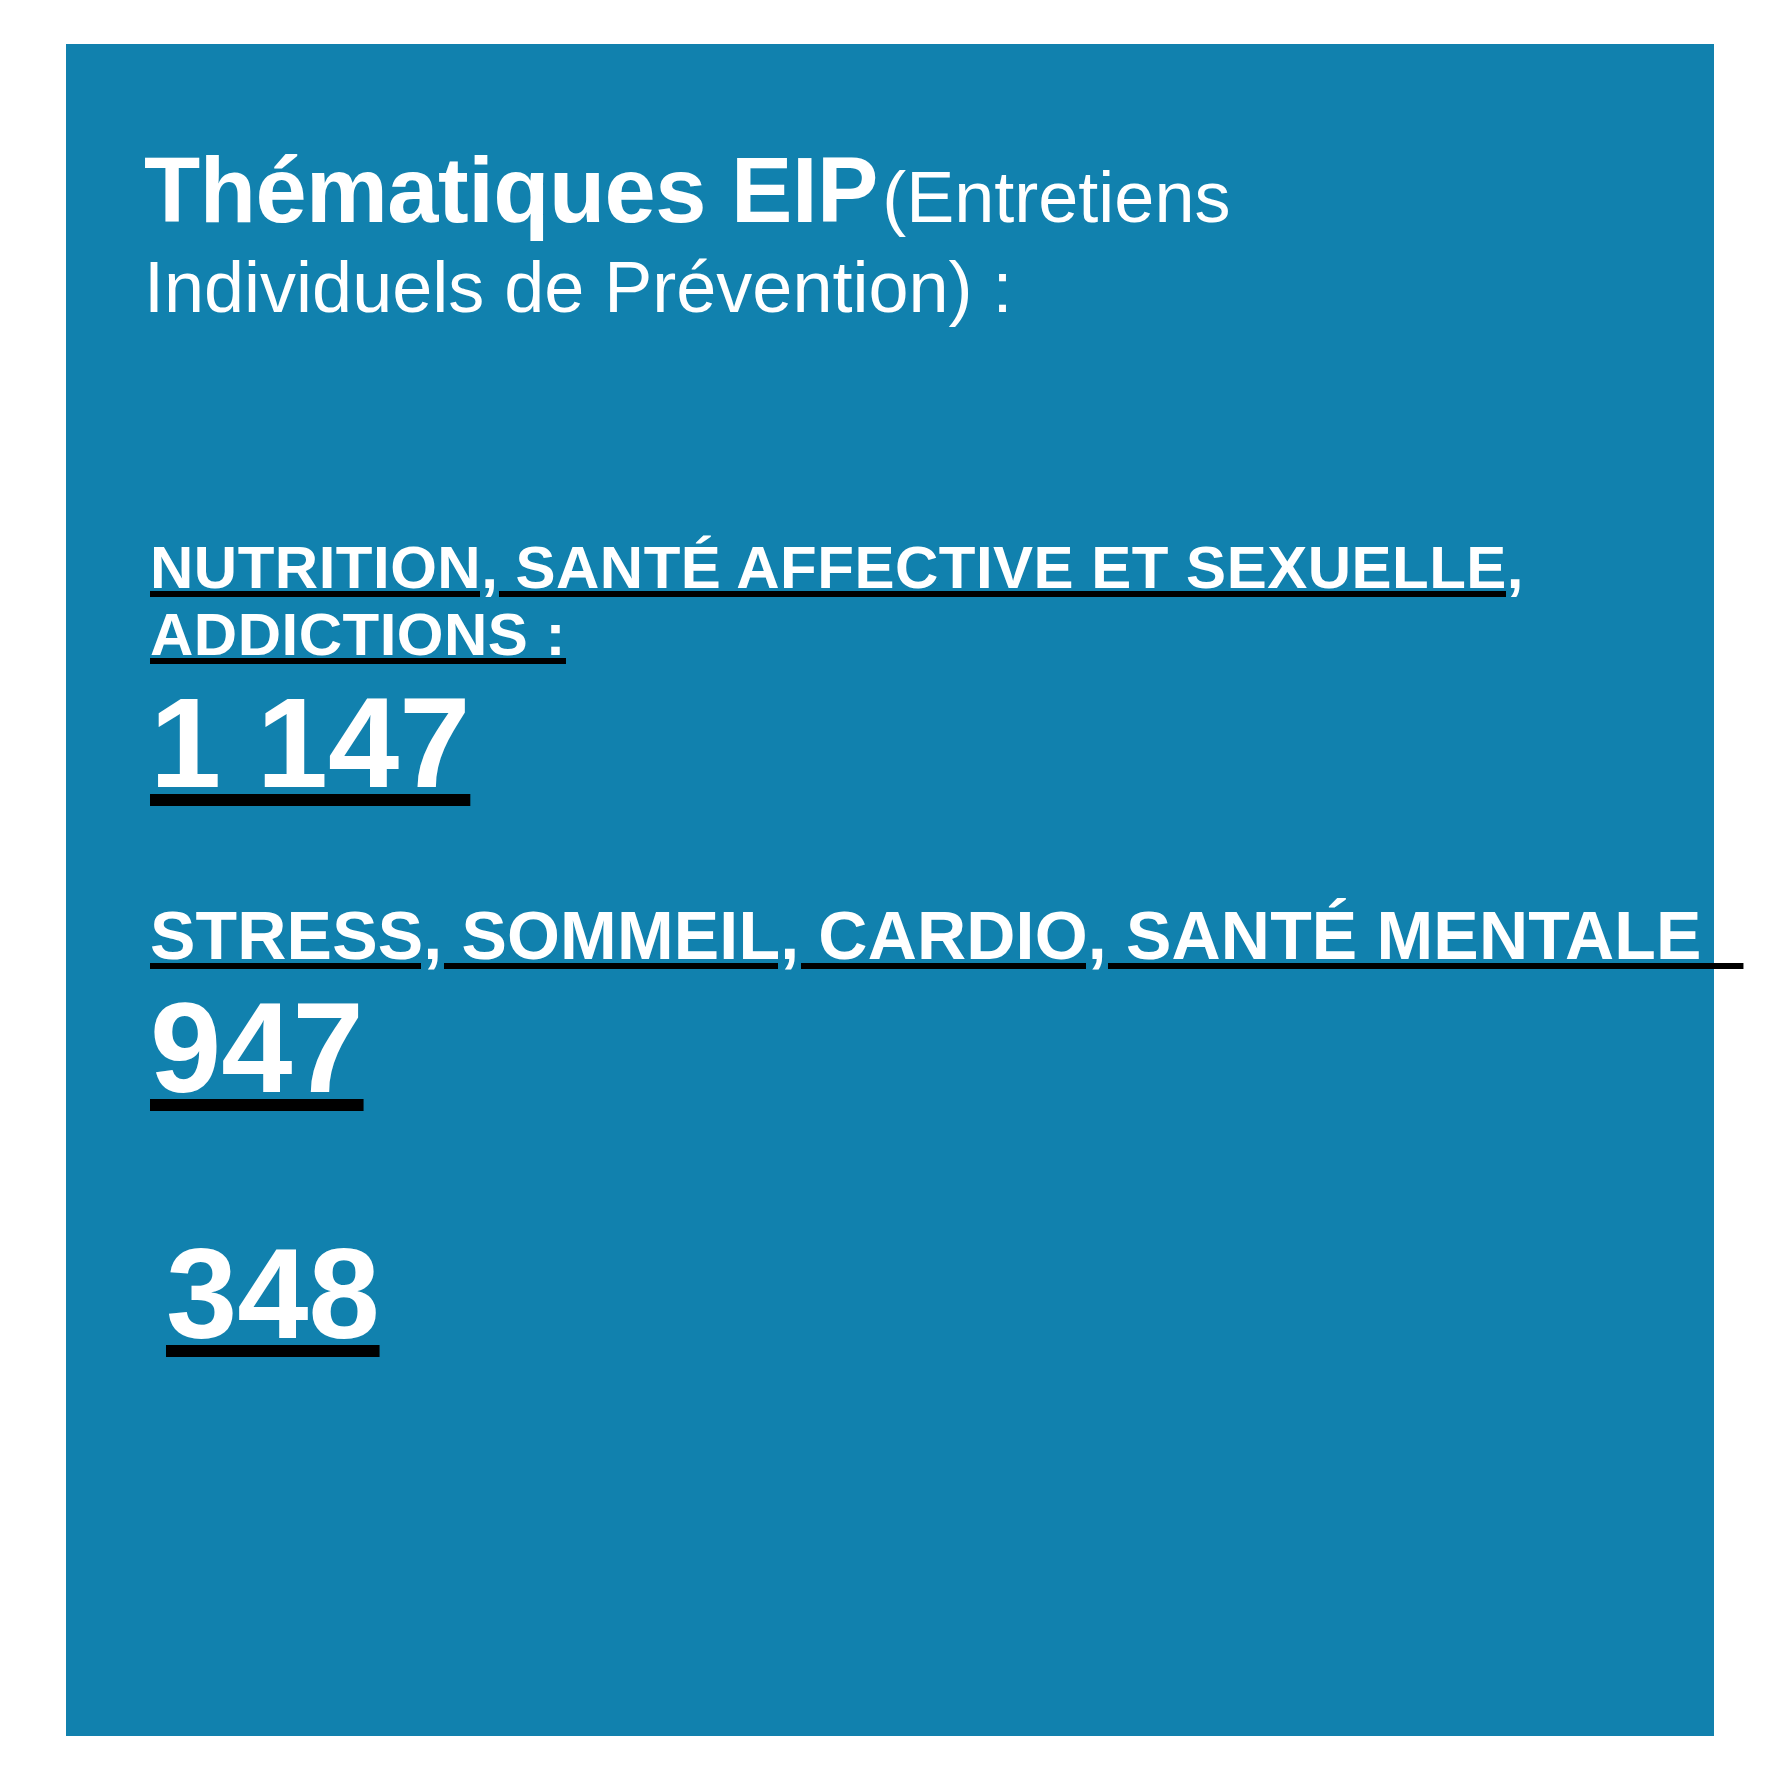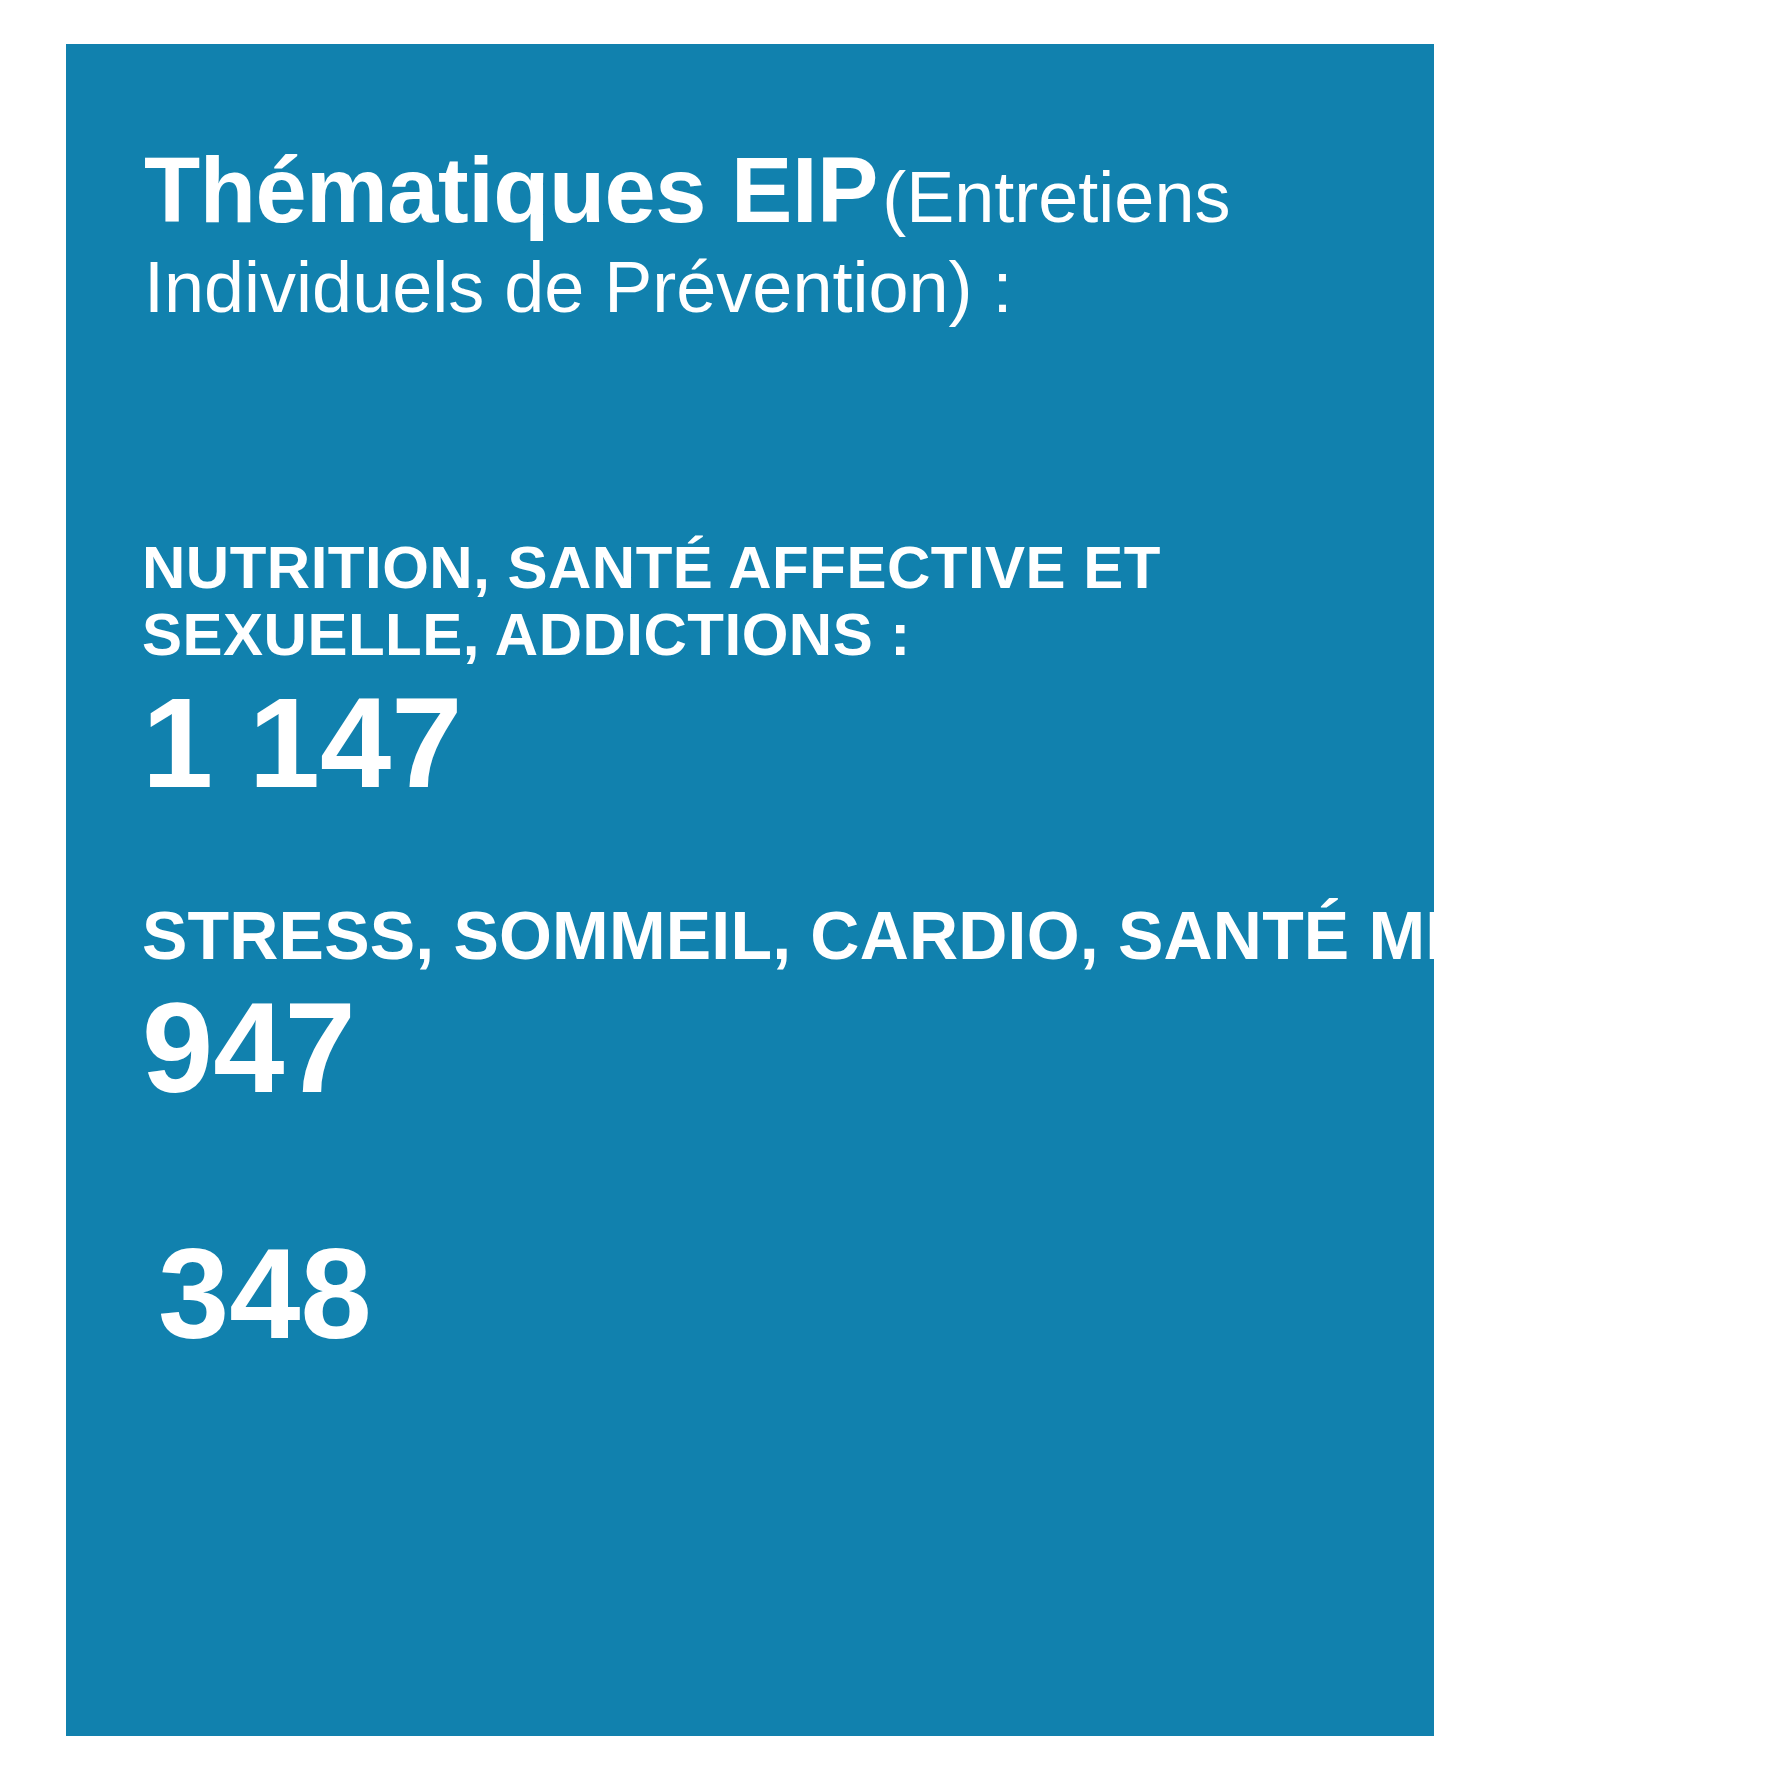--- a/index.html
+++ b/index.html
@@ -11,21 +11,21 @@
     width: 1781px;
     height: 1781px;
     font-family: "Liberation Sans", sans-serif;
     overflow: hidden;
   }
 
   .card {
     position: absolute;
     left: 66px;
     top: 44px;
-    width: 1368px;
+    width: 1648px;
     height: 1692px;
     background: #1181ae;
     box-sizing: border-box;
     padding: 0;
   }
 
   .inner {
     position: absolute;
     left: 78px;
     top: 92px;
@@ -45,23 +45,24 @@
   }
   .title-light {
     font-weight: normal;
     font-size: 72px;
     letter-spacing: 0px;
   }
 
   
   .stats {
     position: absolute;
-    left: 76px;
+    left: 84px;
     top: 490px;
     right: 50px;
+    text-decoration: underline;
   }
 
   .stat {
     color: #ffffff;
   }
   .stat-label {
     font-weight: bold;
     text-transform: uppercase;
     line-height: 1.12;
   }

